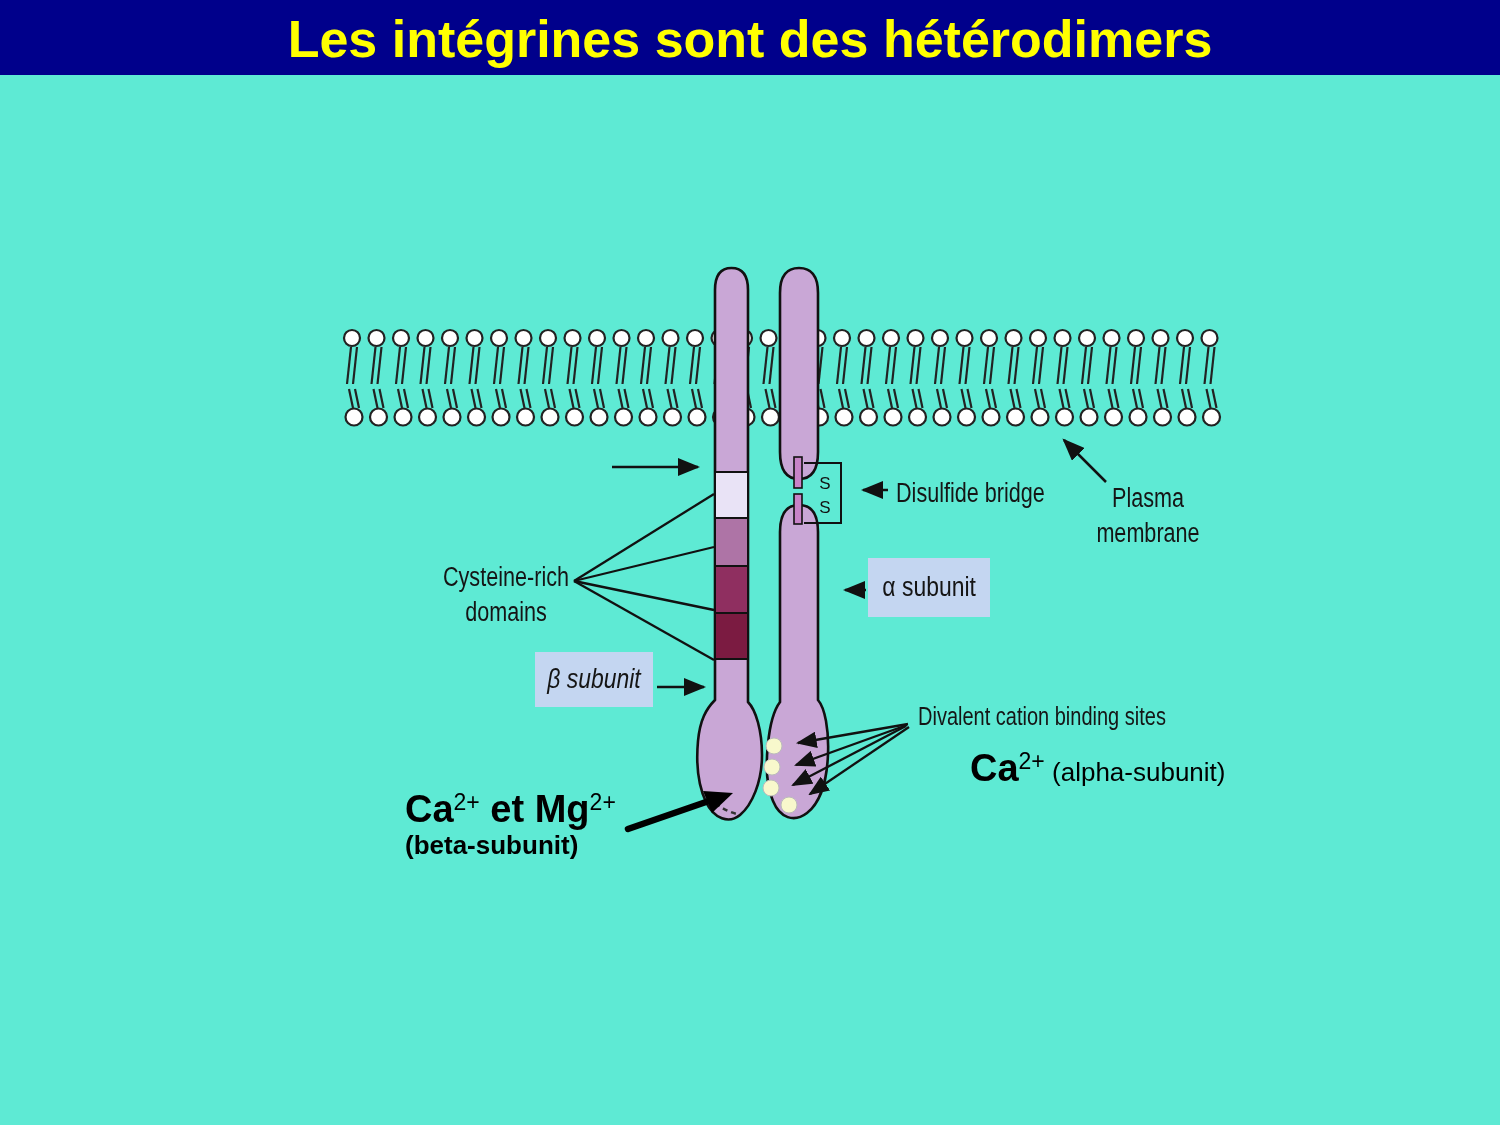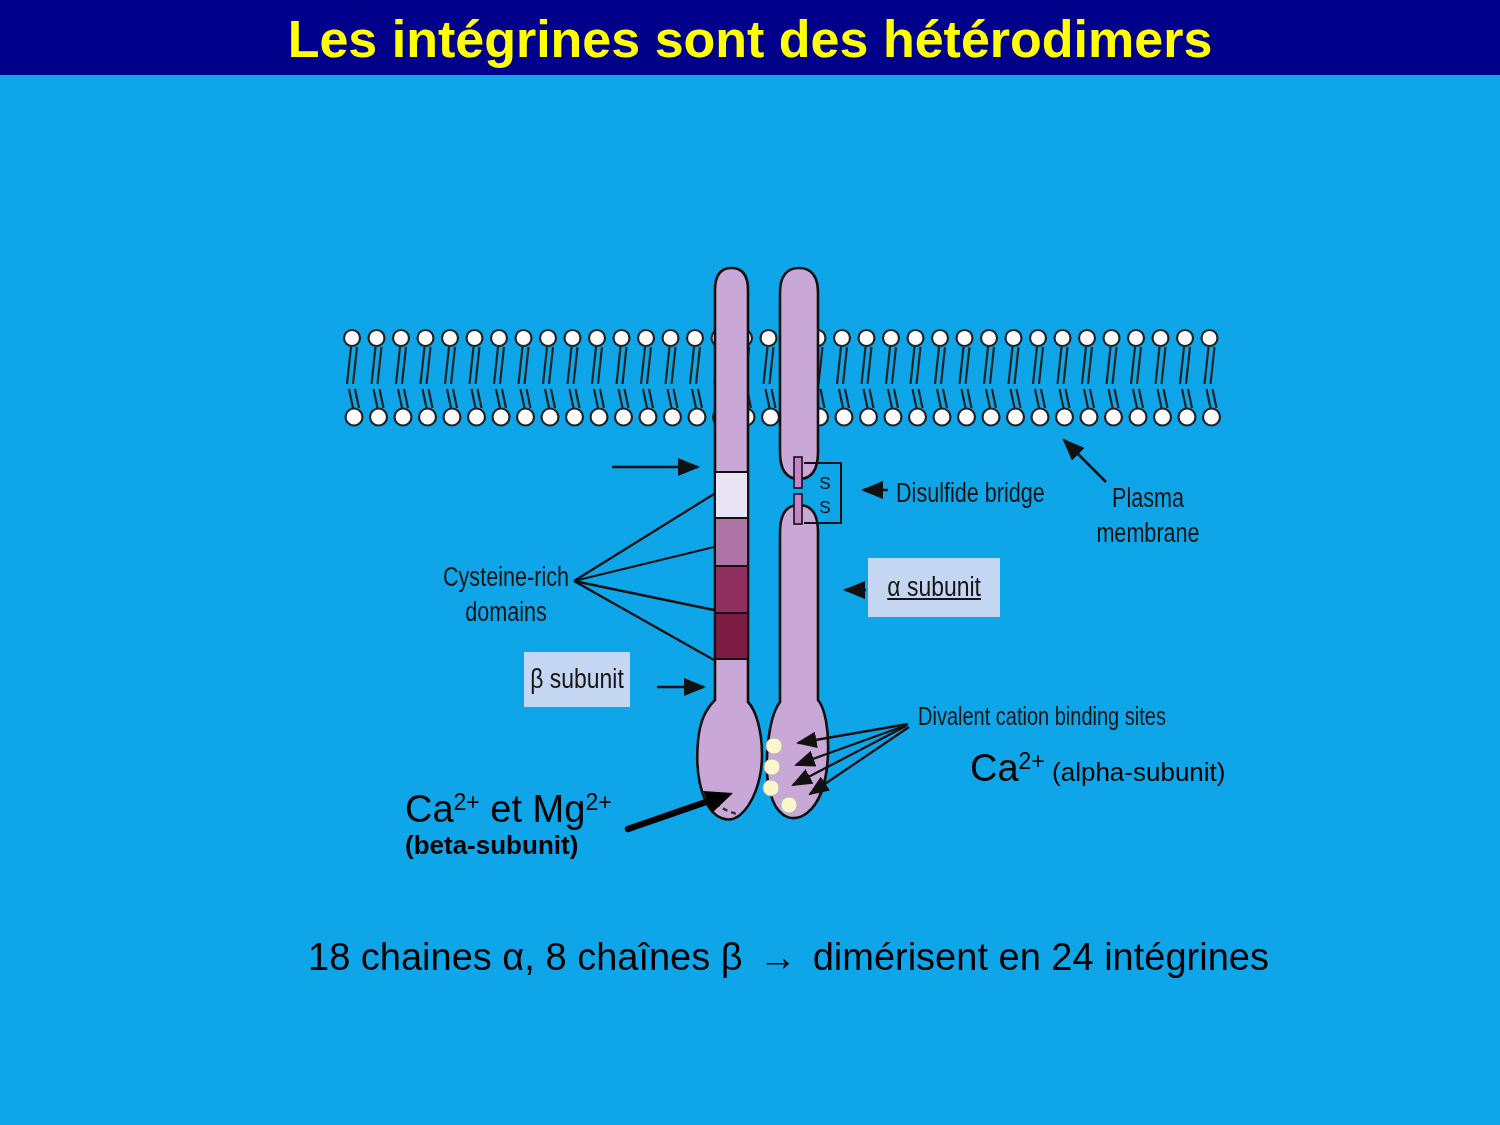--- a/index.html
+++ b/index.html
@@ -1,29 +1,29 @@
 <!DOCTYPE html>
 <html style="--header-bg: #00008B; --title-text: #FFFF00; --subunit-fill: #C9A7D6; --segment-lavender: #E9E3F6; --segment-mauve: #AE74A6; --segment-wine: #8F2F60; --segment-maroon: #7B1B41; --disulfide-bond: #C883C8; --label-box-blue: #C4D6F1; --binding-site-yellow: #F8F8CC;"><head>
 <meta charset="utf-8">
 <style>
   html,body{margin:0;padding:0;background:#888;}
-  .slide{position:relative;width:1500px;height:1125px;background:#0ea5e9;overflow:hidden;
+  .slide{position:relative;width:1500px;height:1125px;background:#5eead4;overflow:hidden;
          font-family:"Liberation Sans",sans-serif;}
   .header{position:absolute;left:0;top:0;width:1500px;height:75px;background:var(--header-bg);}
   .title{width:100%;height:75px;line-height:78px;text-align:center;color:var(--title-text);
          font-size:52px;font-weight:bold;letter-spacing:0px;white-space:nowrap;}
   svg.diagram{position:absolute;left:0;top:0;}
   .lbl{position:absolute;font-size:27px;color:#151515;white-space:nowrap;line-height:1.28;}
   .squishL{transform:scaleX(0.8);transform-origin:0 50%;}
   .squishC{transform:scaleX(0.8);transform-origin:50% 0;text-align:center;}
   .box{position:absolute;background:var(--label-box-blue);display:flex;align-items:center;
        justify-content:center;font-size:27px;color:#151515;}
   .box .inner{display:inline-block;transform:scaleX(0.85);transform-origin:50% 50%;white-space:nowrap;}
   .ca{position:absolute;color:#000;font-size:26px;white-space:nowrap;}
-  .ca .big{font-size:38px;}
+  .ca .big{font-size:38px;font-weight:bold;}
   .ca sup{font-size:23px;position:relative;top:-2px;vertical-align:super;line-height:0;}
   .ca .small2{font-size:26px;line-height:1.1;font-weight:bold;}
   .ca.center{}
   .footer{position:absolute;font-size:38px;color:#000;white-space:nowrap;}
   .footer .arrow{margin:0 16px;}
   .memb{fill:#ffffff;stroke:#222;stroke-width:2.2;}
   .outline{stroke:#111;stroke-width:2.6;}
   .seg{stroke:#111;stroke-width:2;}
   .arrowline{stroke:#111;stroke-width:2.5;fill:none;}
   .fanline{stroke:#111;stroke-width:2.3;fill:none;}
@@ -318,25 +318,25 @@
       <line x1="628" y1="829" x2="706" y2="802" stroke="#000" stroke-width="6.5" stroke-linecap="round"></line>
       <polygon points="733,793 712,813 703,791" fill="#000"></polygon>
     </g>
   </svg>
 
   <div class="lbl squishC" style="left:416px;top:560px;width:180px;">
     <div>Cysteine-rich</div>
     <div>domains</div>
   </div>
 
-  <div class="box" style="left:524px;top:652px;width:106px;height:55px;">
+  <div class="box" style="left:535px;top:652px;width:118px;height:55px;font-style:italic;">
     <span class="inner">β subunit</span>
   </div>
 
-  <div class="box" style="left:868px;top:558px;width:132px;height:59px;text-decoration:underline;">
+  <div class="box" style="left:868px;top:558px;width:122px;height:59px;">
     <span class="inner">α subunit</span>
   </div>
 
   <div class="lbl squishL" style="left:896px;top:476px;">Disulfide bridge</div>
 
   <div class="lbl squishC" style="left:1066px;top:481px;width:164px;">
     <div>Plasma</div>
     <div>membrane</div>
   </div>
 
@@ -346,17 +346,14 @@
     <span class="big">Ca</span><sup>2+</sup><span> (alpha-subunit)</span>
   </div>
 
   <div class="ca center" style="left:405px;top:788px;width:225px;">
     <div>
       <span class="big">Ca</span><sup>2+</sup><span class="big"> et Mg</span><sup>2+</sup>
     </div>
     <div class="small2">(beta-subunit)</div>
   </div>
 
-  <div class="footer" style="left:308px;top:936px;">
-    <span>18 chaines α, 8 chaînes β</span><span class="arrow">→</span><span>dimérisent en 24 intégrines</span>
-  </div>
 
 </div>
 
 </body></html>

